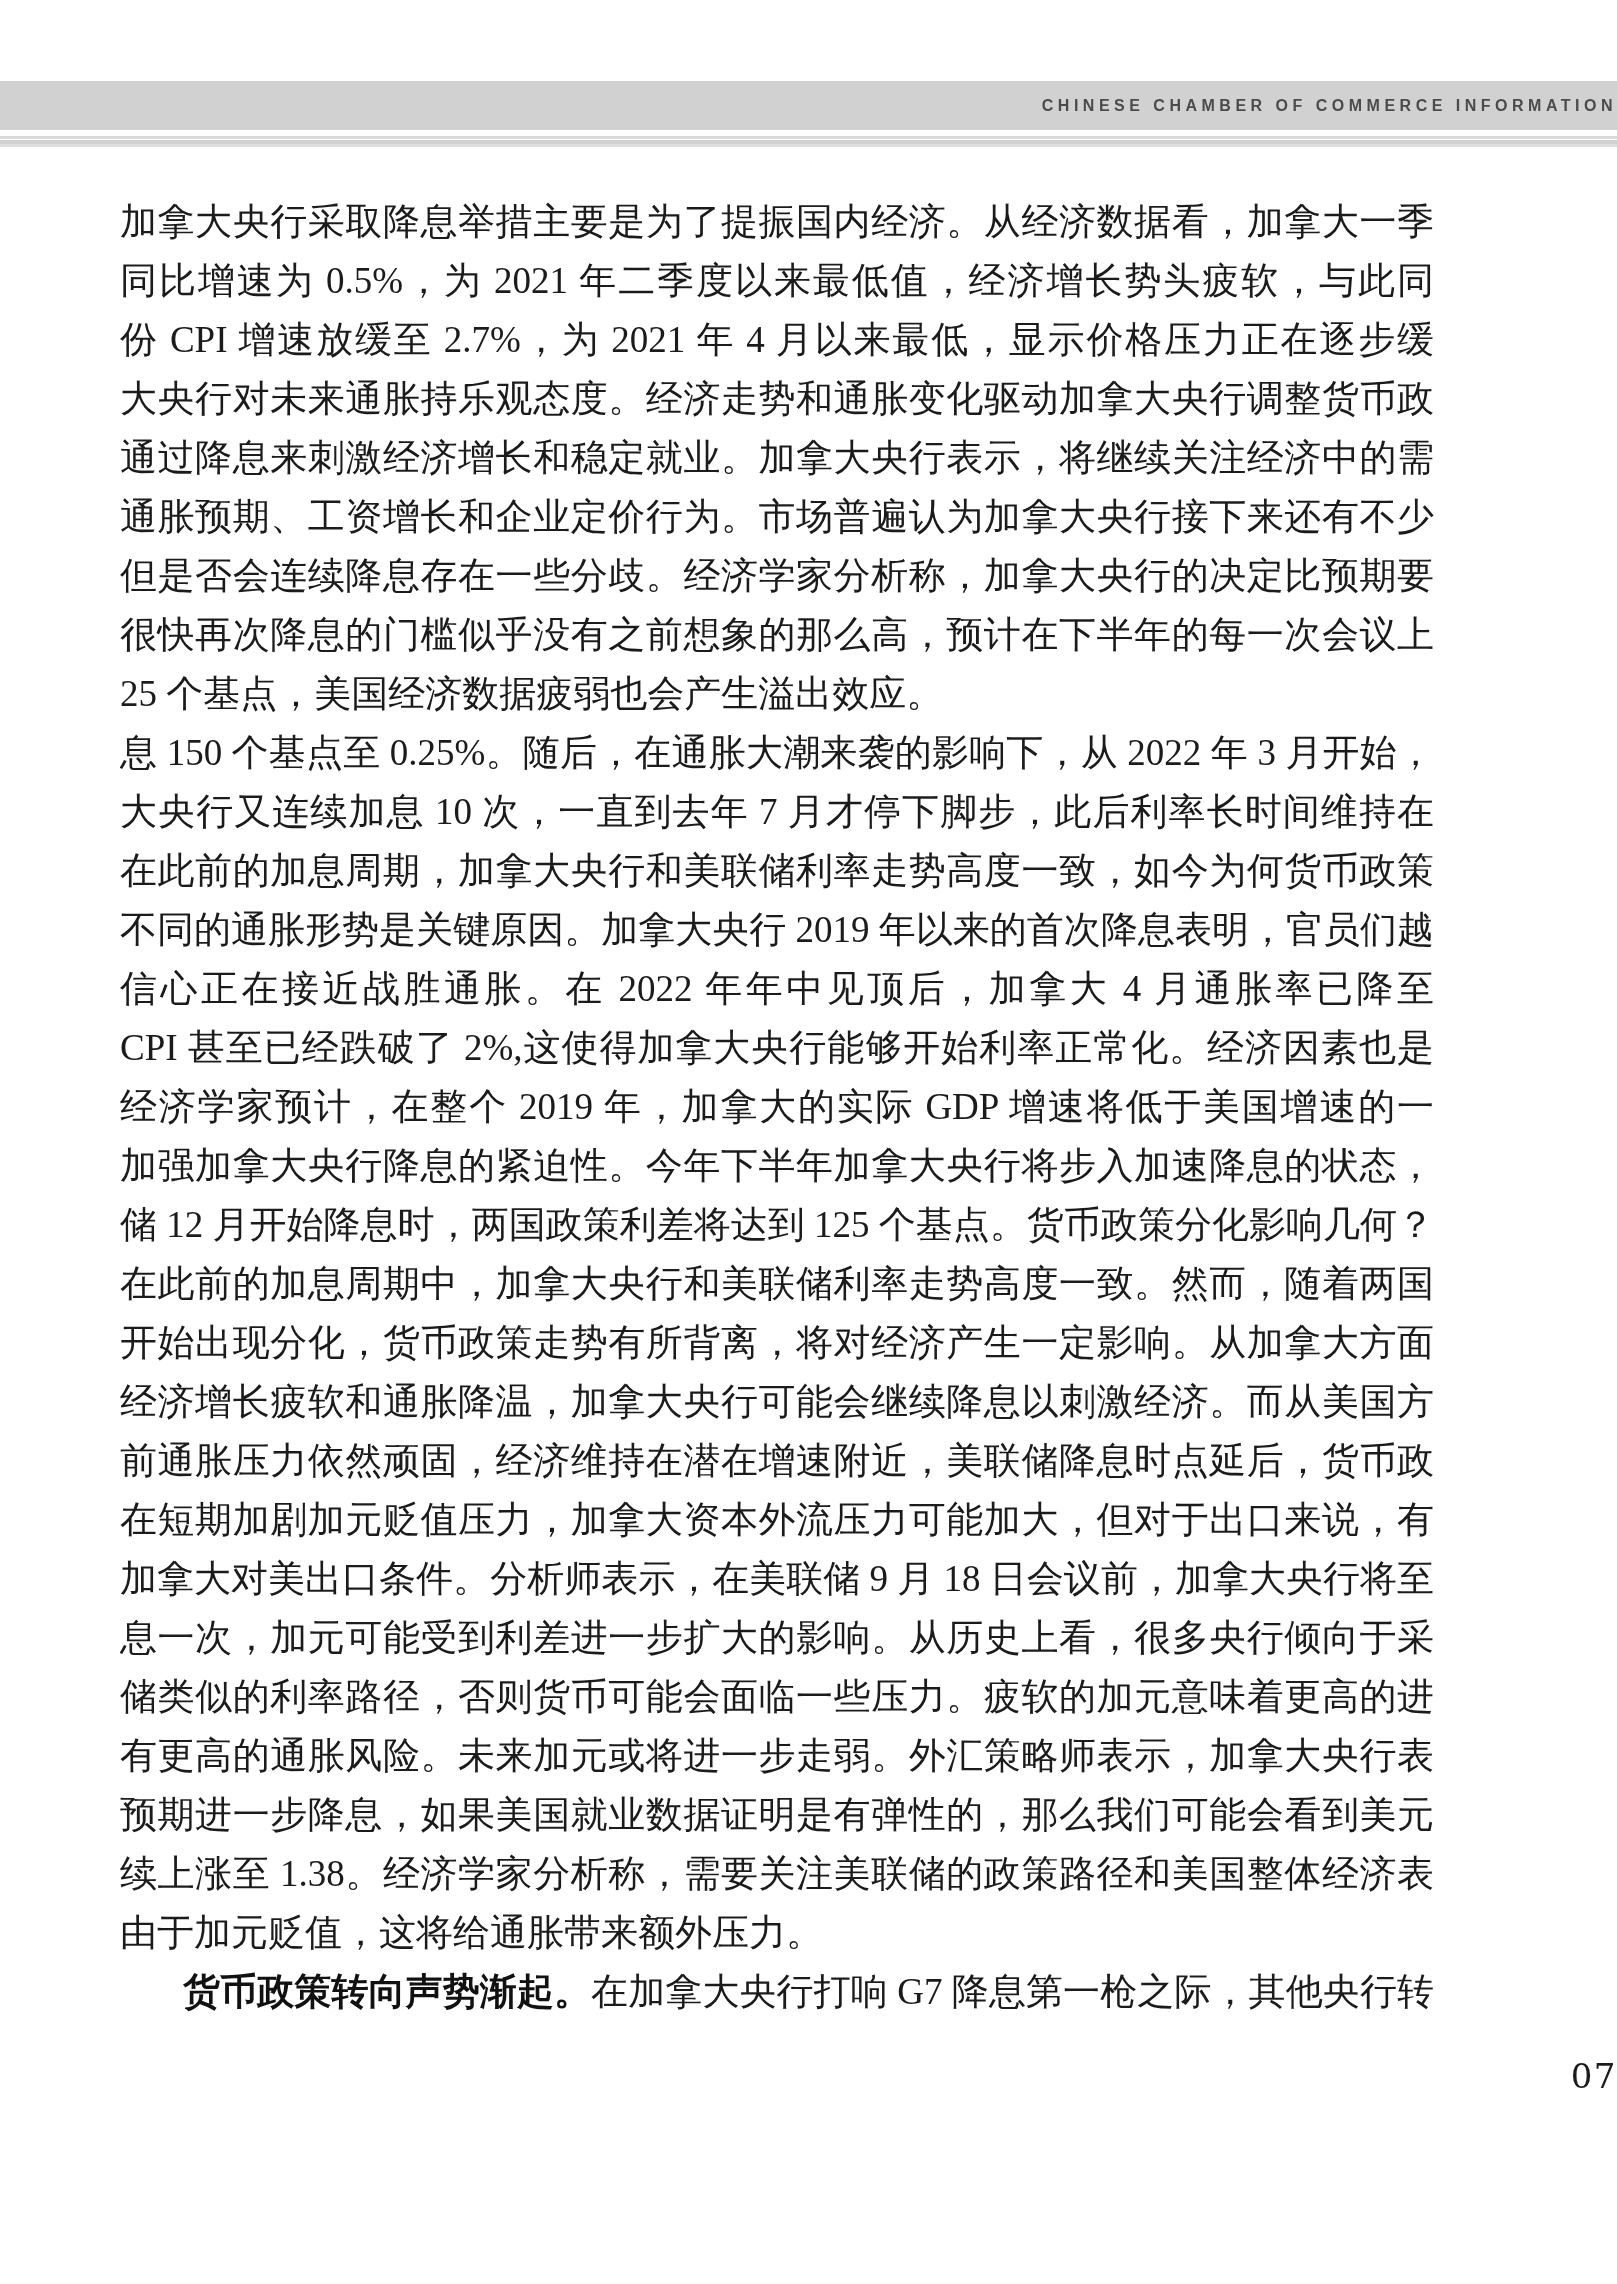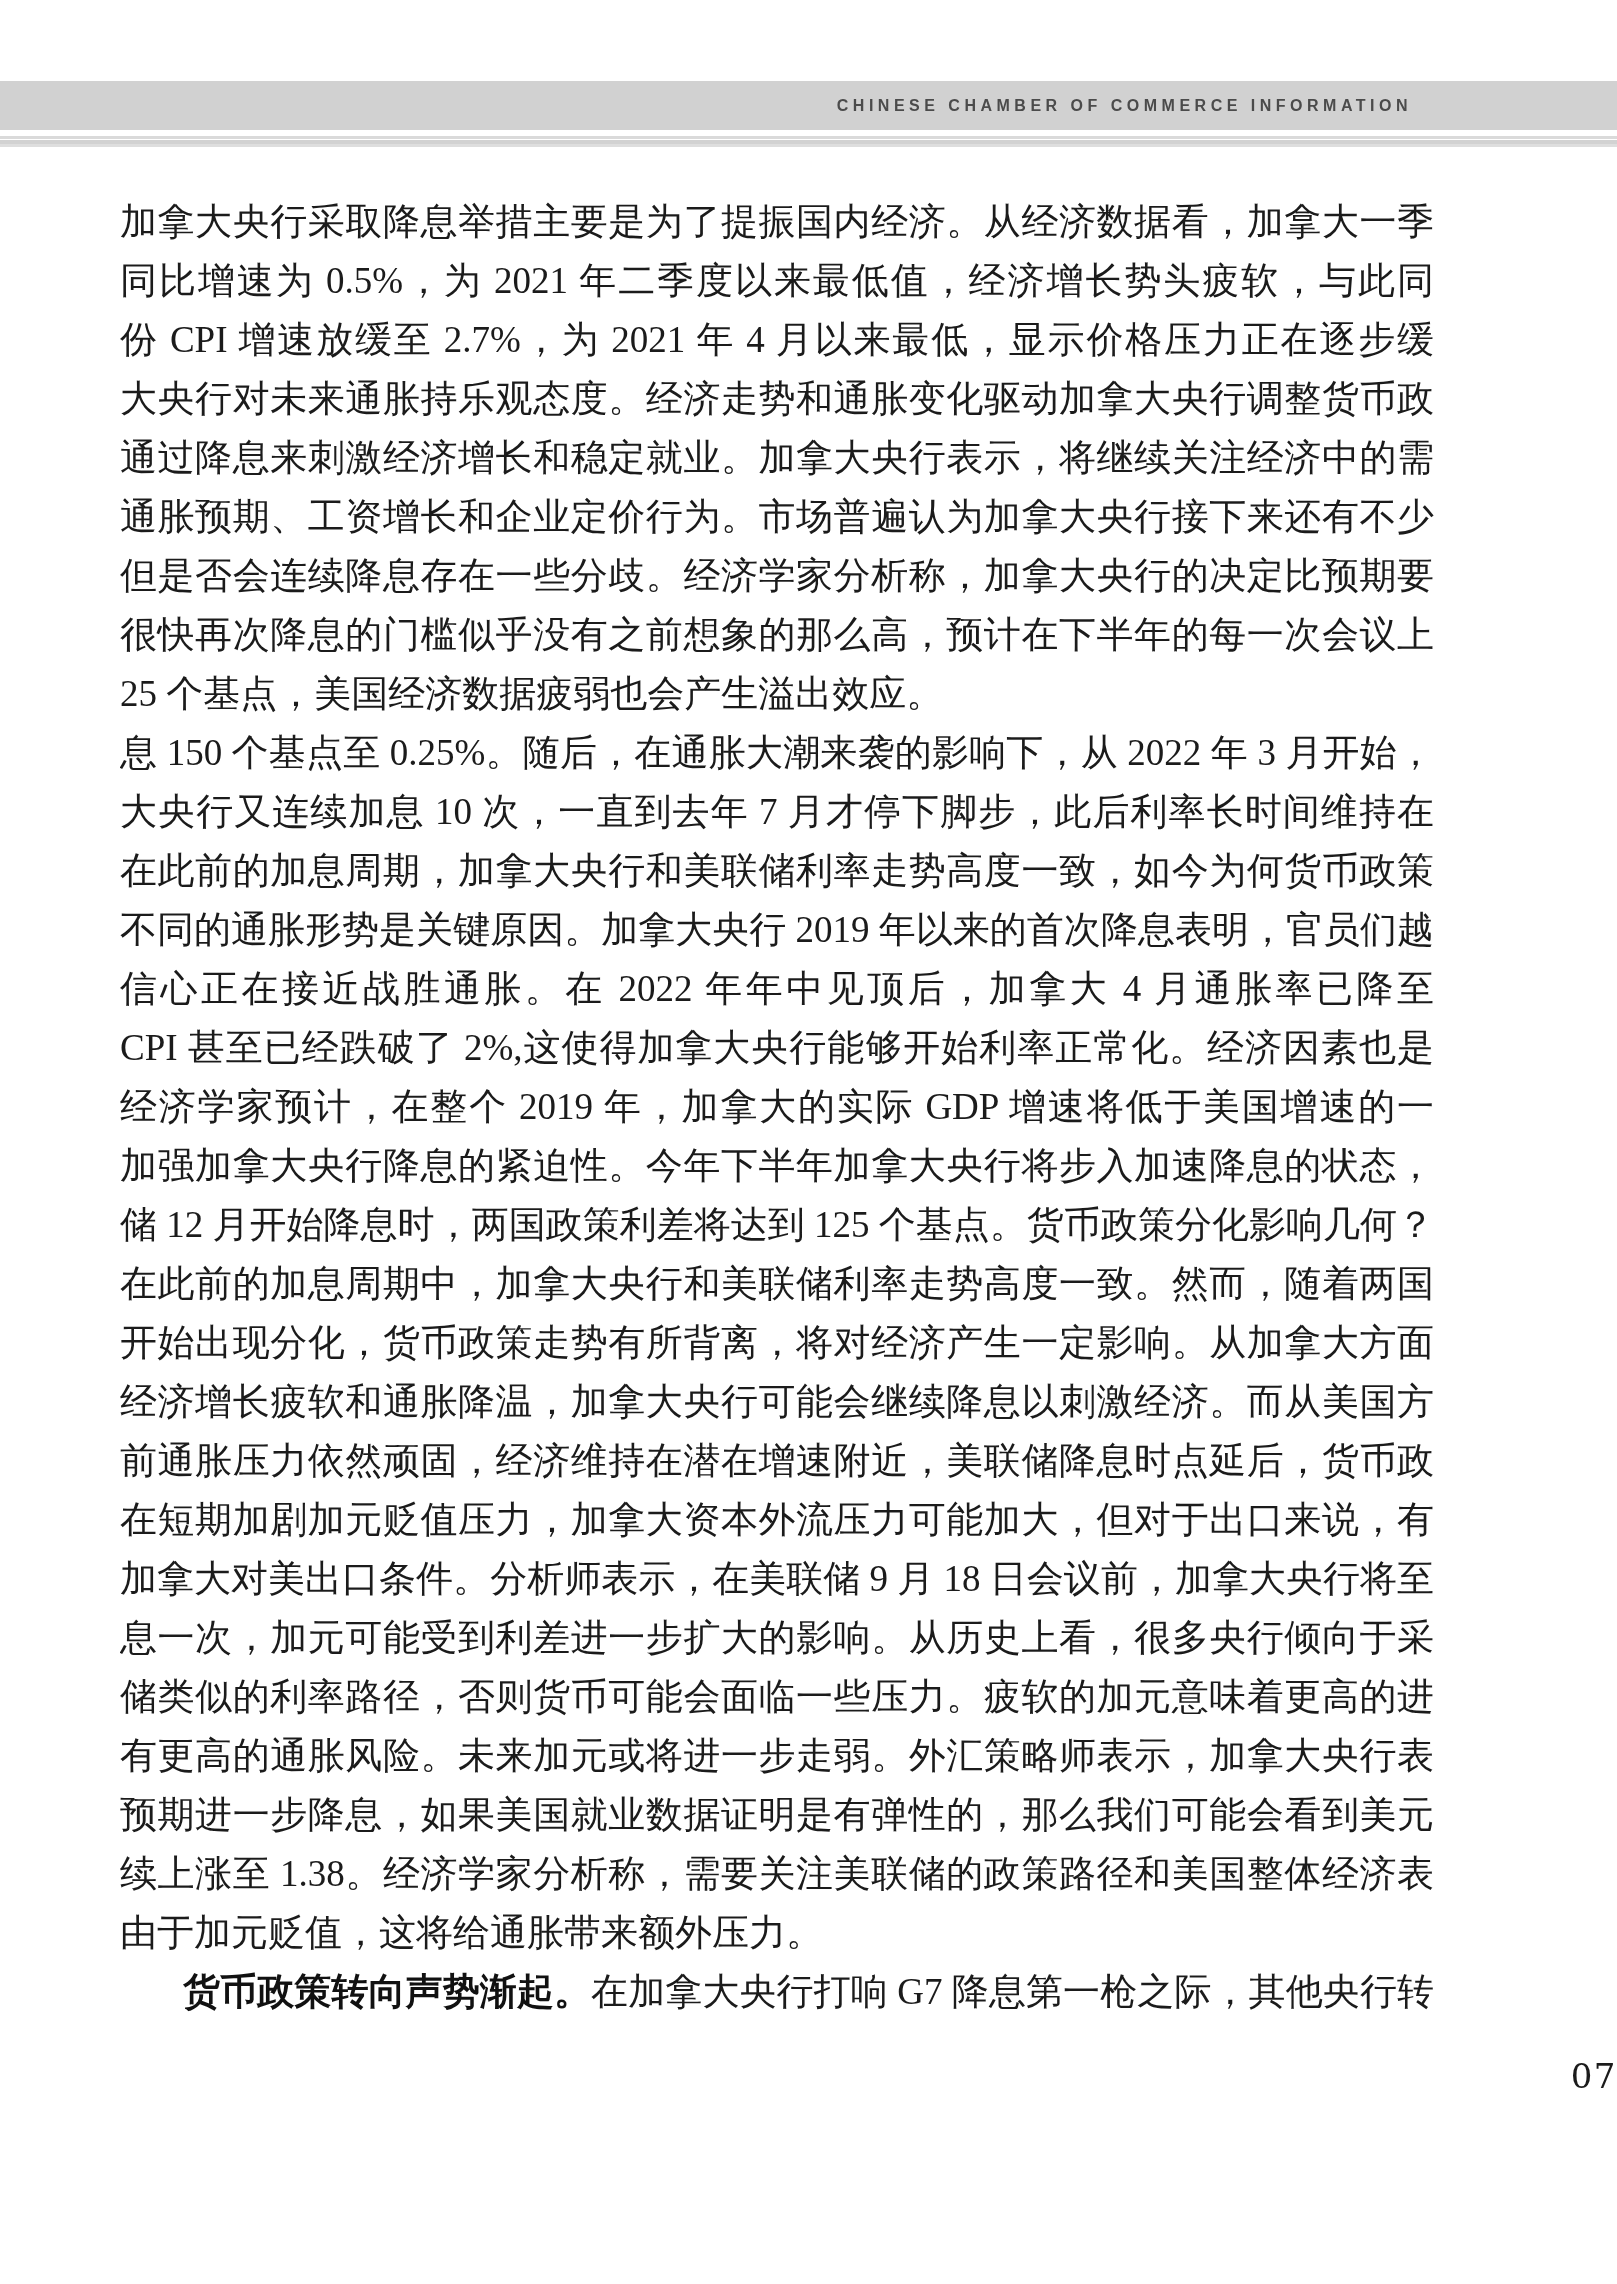--- a/index.html
+++ b/index.html
@@ -14,21 +14,20 @@
     background: #ffffff;
     overflow: hidden;
   }
   .banner {
     margin-top: 81px;
     height: 49px;
     background: #d1d1d1;
     display: flex;
     justify-content: flex-end;
     align-items: center;
-    padding-right: 205px;
     box-sizing: border-box;
   }
   .banner-text {
     font-family: "Liberation Sans", "DejaVu Sans", sans-serif;
     font-size: 16px;
     font-weight: bold;
     letter-spacing: 4.5px;
     color: #4b4b4b;
     white-space: nowrap;
   }

